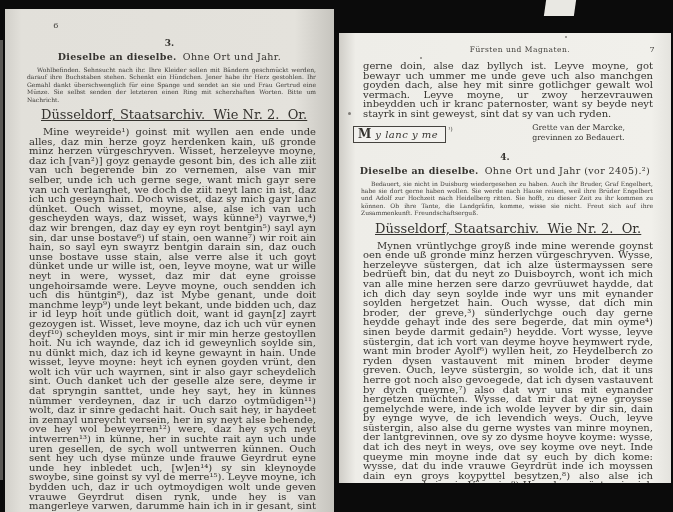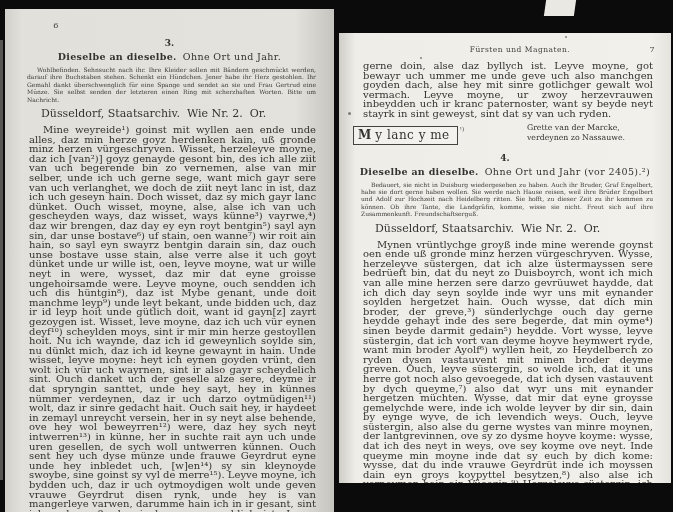--- a/index.html
+++ b/index.html
@@ -27,30 +27,30 @@
   .pg-header .cell-title { flex:1; text-align:center; }
   .pg-header .cell-spacer { width:40px; }
   .pg-header .cell-spacer-l { width:70px; }
 
   .section-num { text-align:center; font-size:9px; font-weight:bold; margin-top:8px; }
   .heading { text-align:center; font-size:9.5px; margin-top:3px; white-space:nowrap; }
   .heading .h-name { font-weight:bold; letter-spacing:.3px; }
   .heading .h-date { margin-left:6px; letter-spacing:.4px; }
 
   .regest { font-size:6px; line-height:7.4px; text-align:justify; margin:4px 18px 0 22px; text-indent:10px; color:#3d3b37; }
-  .source-line { font-size:11px; margin:4px 18px 0 36px; white-space:pre-wrap; }
+  .source-line { font-size:13px; margin:4px 18px 0 36px; white-space:pre-wrap;text-decoration:underline; }
 
   .letter-text { font-size:10px; line-height:9.6px; text-align:justify; margin:5px 18px 0 24px; text-indent:14px; }
   .letter-cont { text-indent:0; margin-top:7px; }
 
   .sig-row { display:flex; justify-content:space-between; align-items:flex-start; margin:4px 42px 0 14px; }
   .motto-line { display:flex; align-items:flex-start; margin-top:3px; }
   .motto-box { display:inline-flex; align-items:baseline; border:1px solid #45433f; padding:1px 7px 2px 4px; background:rgba(255,255,255,.25); }
   .motto-initial { font-size:12px; font-weight:bold; margin-right:4px; line-height:12px; }
-  .motto-text { font-size:12px; letter-spacing:.5px; }
+  .motto-text { font-size:10px; letter-spacing:.5px;font-style:italic; }
   .fn-mark { font-size:5.5px; margin-left:2px; vertical-align:top; }
   .signature { font-size:7.8px; line-height:10.5px; margin-right:4px; }
 
   .addr { text-indent:14px; margin-top:4px; }
 
   .fn-rule { width:72px; border:none; border-top:1px solid #55534f; margin:7px 0 3px 24px; }
   .footnotes { font-size:6px; line-height:7.4px; text-align:justify; margin:0 18px 0 24px; color:#3d3b37; }
 
   .speck { position:absolute; background:#55534f; border-radius:50%; opacity:.7; }
   .speck-1 { left:348px; top:112px; width:3px; height:3px; }
@@ -99,21 +99,21 @@
     <div class="sig-row">
       <div class="motto-line">
         <span class="motto-box">
           <span class="motto-initial">M</span>
           <span class="motto-text">y lanc y me</span>
         </span>
         <sup class="fn-mark">¹)</sup>
       </div>
       <div class="signature">
         <div>Grette van der Marcke,</div>
-        <div>verdeynen zo Nassauwe.</div>
+        <div>grevinnen zo Bedauert.</div>
       </div>
     </div>
 
 
     <div class="section-num">4.</div>
 
     <div class="heading">
       <span class="h-name">Dieselbe an dieselbe.</span><span class="h-date">Ohne Ort und Jahr (vor 2405).²)</span>
     </div>
 

